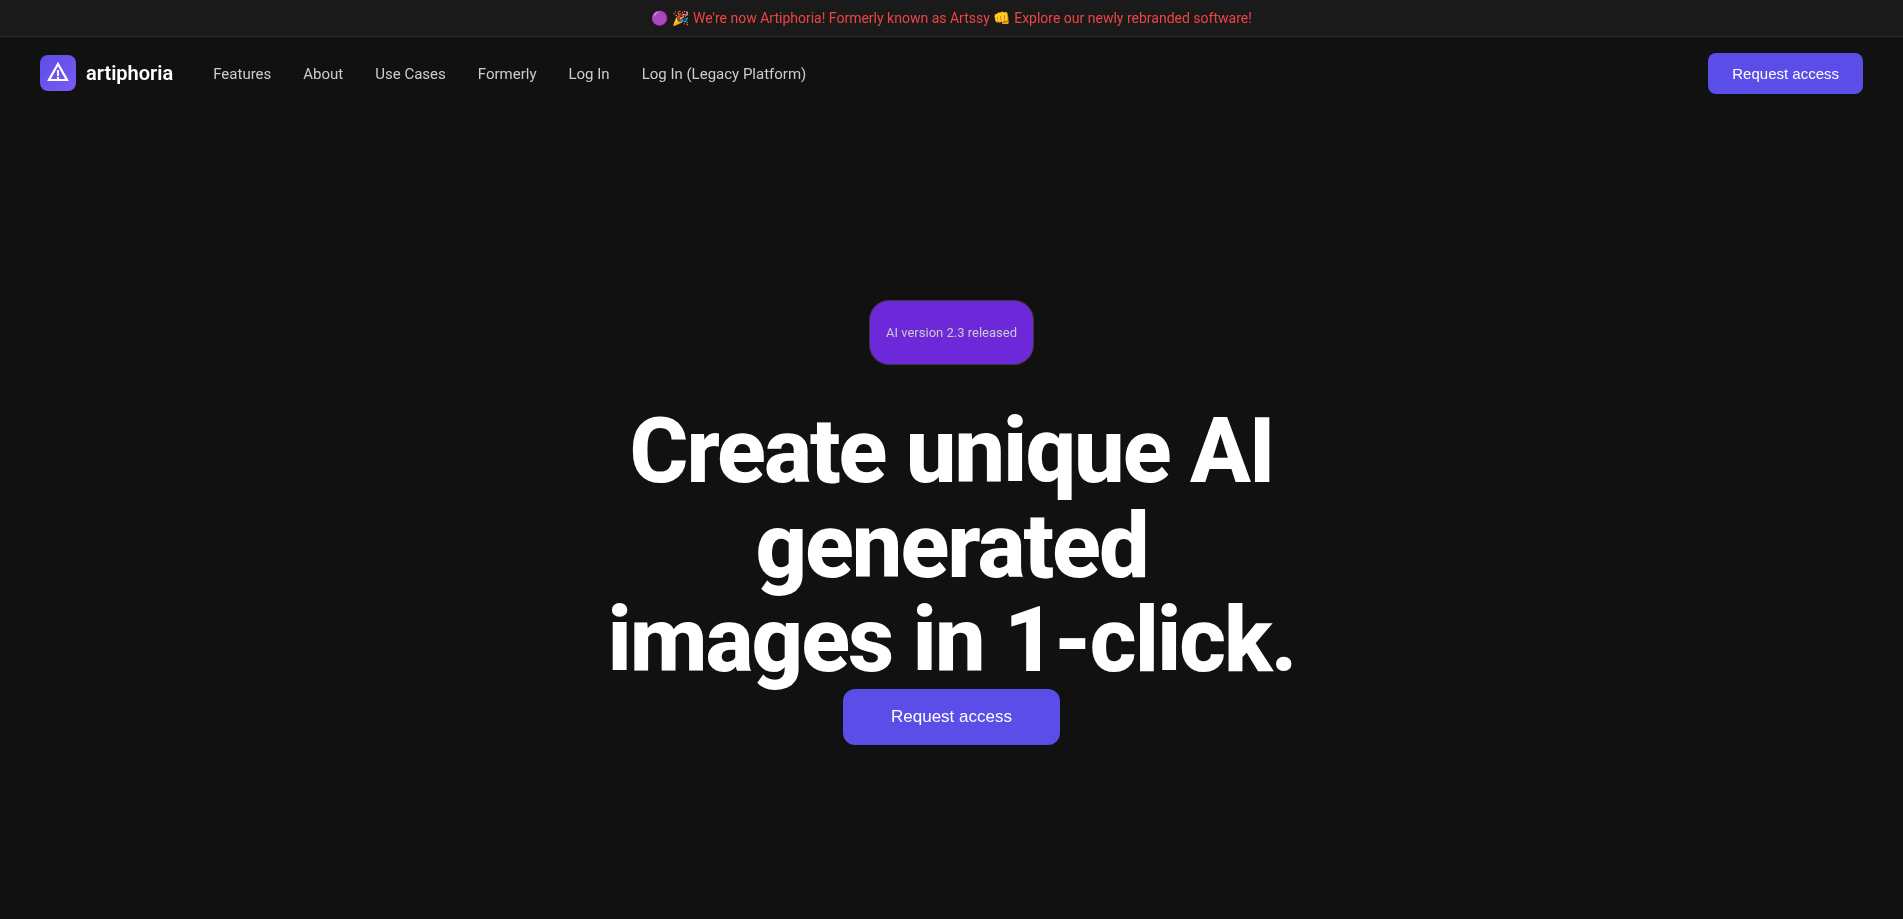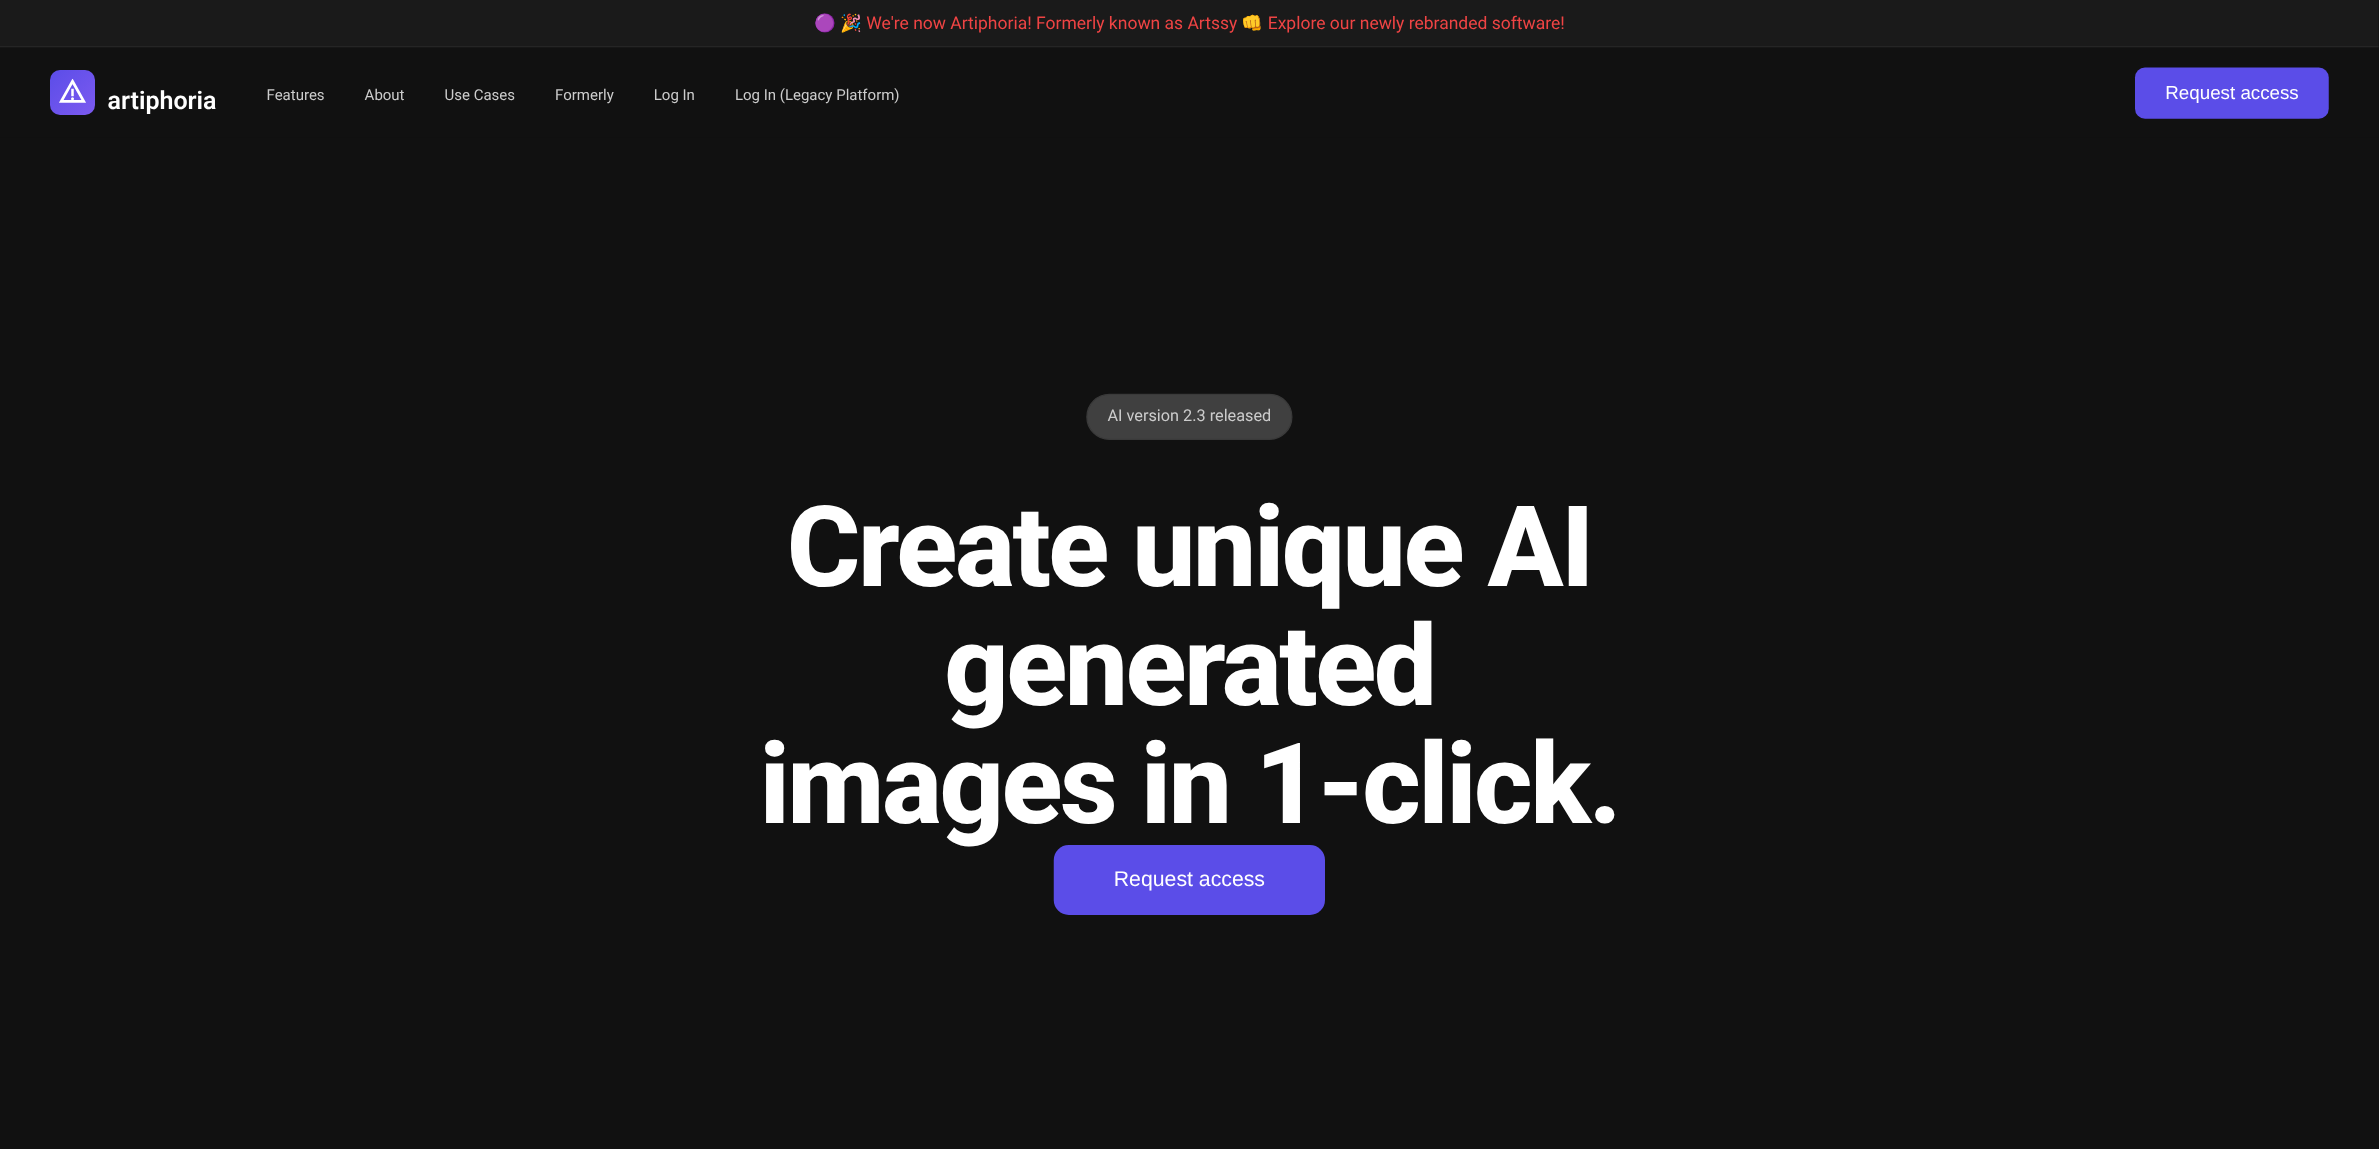--- a/index.html
+++ b/index.html
@@ -45,21 +45,21 @@
     }
 
     .navbar-left {
       display: flex;
       align-items: center;
       gap: 40px;
     }
 
     .logo-container {
       display: flex;
-      align-items: flex-end;
+      align-items: center;
       gap: 10px;
       text-decoration: none;
       color: #ffffff;
     }
 
     .logo-icon {
       width: 36px;
       height: 36px;
       background: linear-gradient(135deg, #5b4de8, #7c5af0);
       border-radius: 8px;
@@ -79,21 +79,21 @@
     .nav-links {
       display: flex;
       align-items: center;
       gap: 32px;
       list-style: none;
     }
 
     .nav-links a {
       color: #cccccc;
       text-decoration: none;
-      font-size: 12px;
+      font-size: 15px;
       font-weight: 400;
       transition: color 0.2s;
     }
 
     .request-access-btn-nav {
       background-color: #5b4de8;
       color: #ffffff;
       border: none;
       padding: 12px 24px;
       border-radius: 8px;
@@ -110,24 +110,24 @@
       align-items: center;
       justify-content: center;
       text-align: center;
       padding: 60px 20px 40px;
       min-height: calc(919px - 72px - 40px);
     }
 
     .version-badge {
       display: inline-flex;
       align-items: center;
-      background-color: #404040;
+      background-color: #6d28d9;
       color: #cccccc;
       border-radius: 20px;
-      padding: 10px 16px;
+      padding: 24px 16px;
       font-size: 13px;
       margin-bottom: 40px;
       border: 1px solid #3a3a3a;
     }
 
     .hero-title {
       font-size: 90px;
       font-weight: 800;
       line-height: 1.05;
       color: #ffffff;

